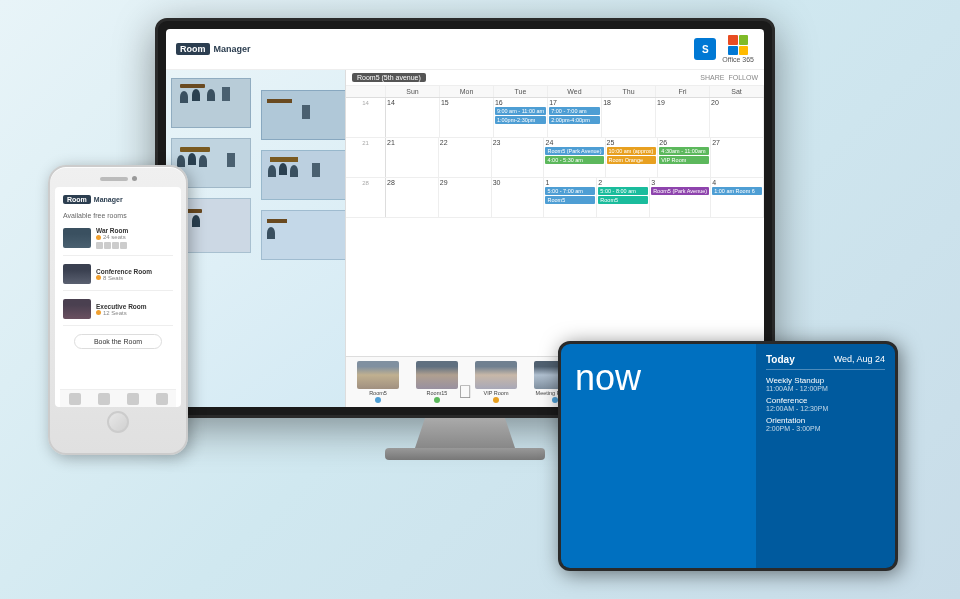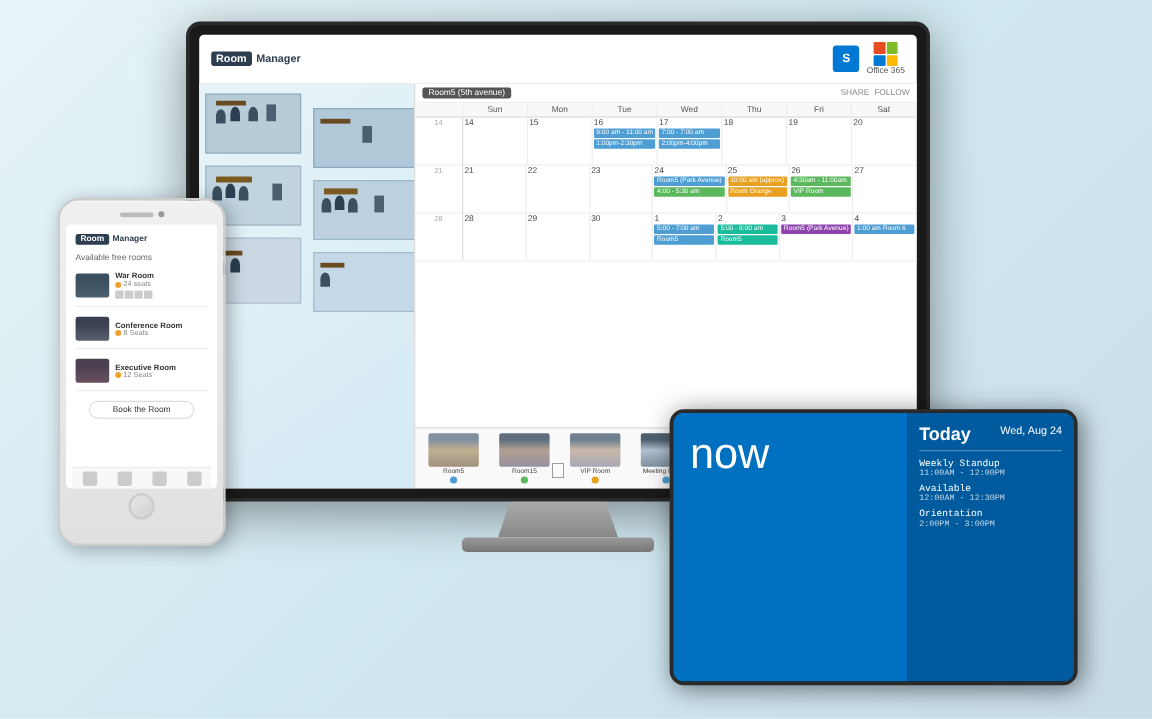--- a/index.html
+++ b/index.html
@@ -496,31 +496,30 @@
       margin-bottom: 4px;
     }
     .tablet-today-header {
       display: flex;
       justify-content: space-between;
       margin-bottom: 6px;
       padding-bottom: 4px;
       border-bottom: 1px solid rgba(255,255,255,0.3);
     }
     .tablet-today-label {
-      font-size: 15px;
+      font-size: 10px;
       color: white;
       font-weight: 600;
     }
     .tablet-today-date {
       font-size: 9px;
       color: white;
     }
     .tablet-schedule-item {
       margin-bottom: 4px;
-      font-family: Liberation Mono, monospace;
     }
     .tablet-sched-name {
       font-size: 8px;
       color: white;
       font-weight: 500;
     }
     .tablet-sched-time {
       font-size: 7px;
       color: rgba(255,255,255,0.75);
     }
@@ -853,21 +852,21 @@
       <div class="tablet-right">
         <div class="tablet-today-header">
           <span class="tablet-today-label">Today</span>
           <span class="tablet-today-date">Wed, Aug 24</span>
         </div>
         <div class="tablet-schedule-item">
           <div class="tablet-sched-name">Weekly Standup</div>
           <div class="tablet-sched-time">11:00AM - 12:00PM</div>
         </div>
         <div class="tablet-schedule-item">
-          <div class="tablet-sched-name">Available</div>
+          <div class="tablet-sched-name">Conference</div>
           <div class="tablet-sched-time">12:00AM - 12:30PM</div>
         </div>
         <div class="tablet-schedule-item">
           <div class="tablet-sched-name">Orientation</div>
           <div class="tablet-sched-time">2:00PM - 3:00PM</div>
         </div>
       </div>
     </div>
   </div>
 </div>

